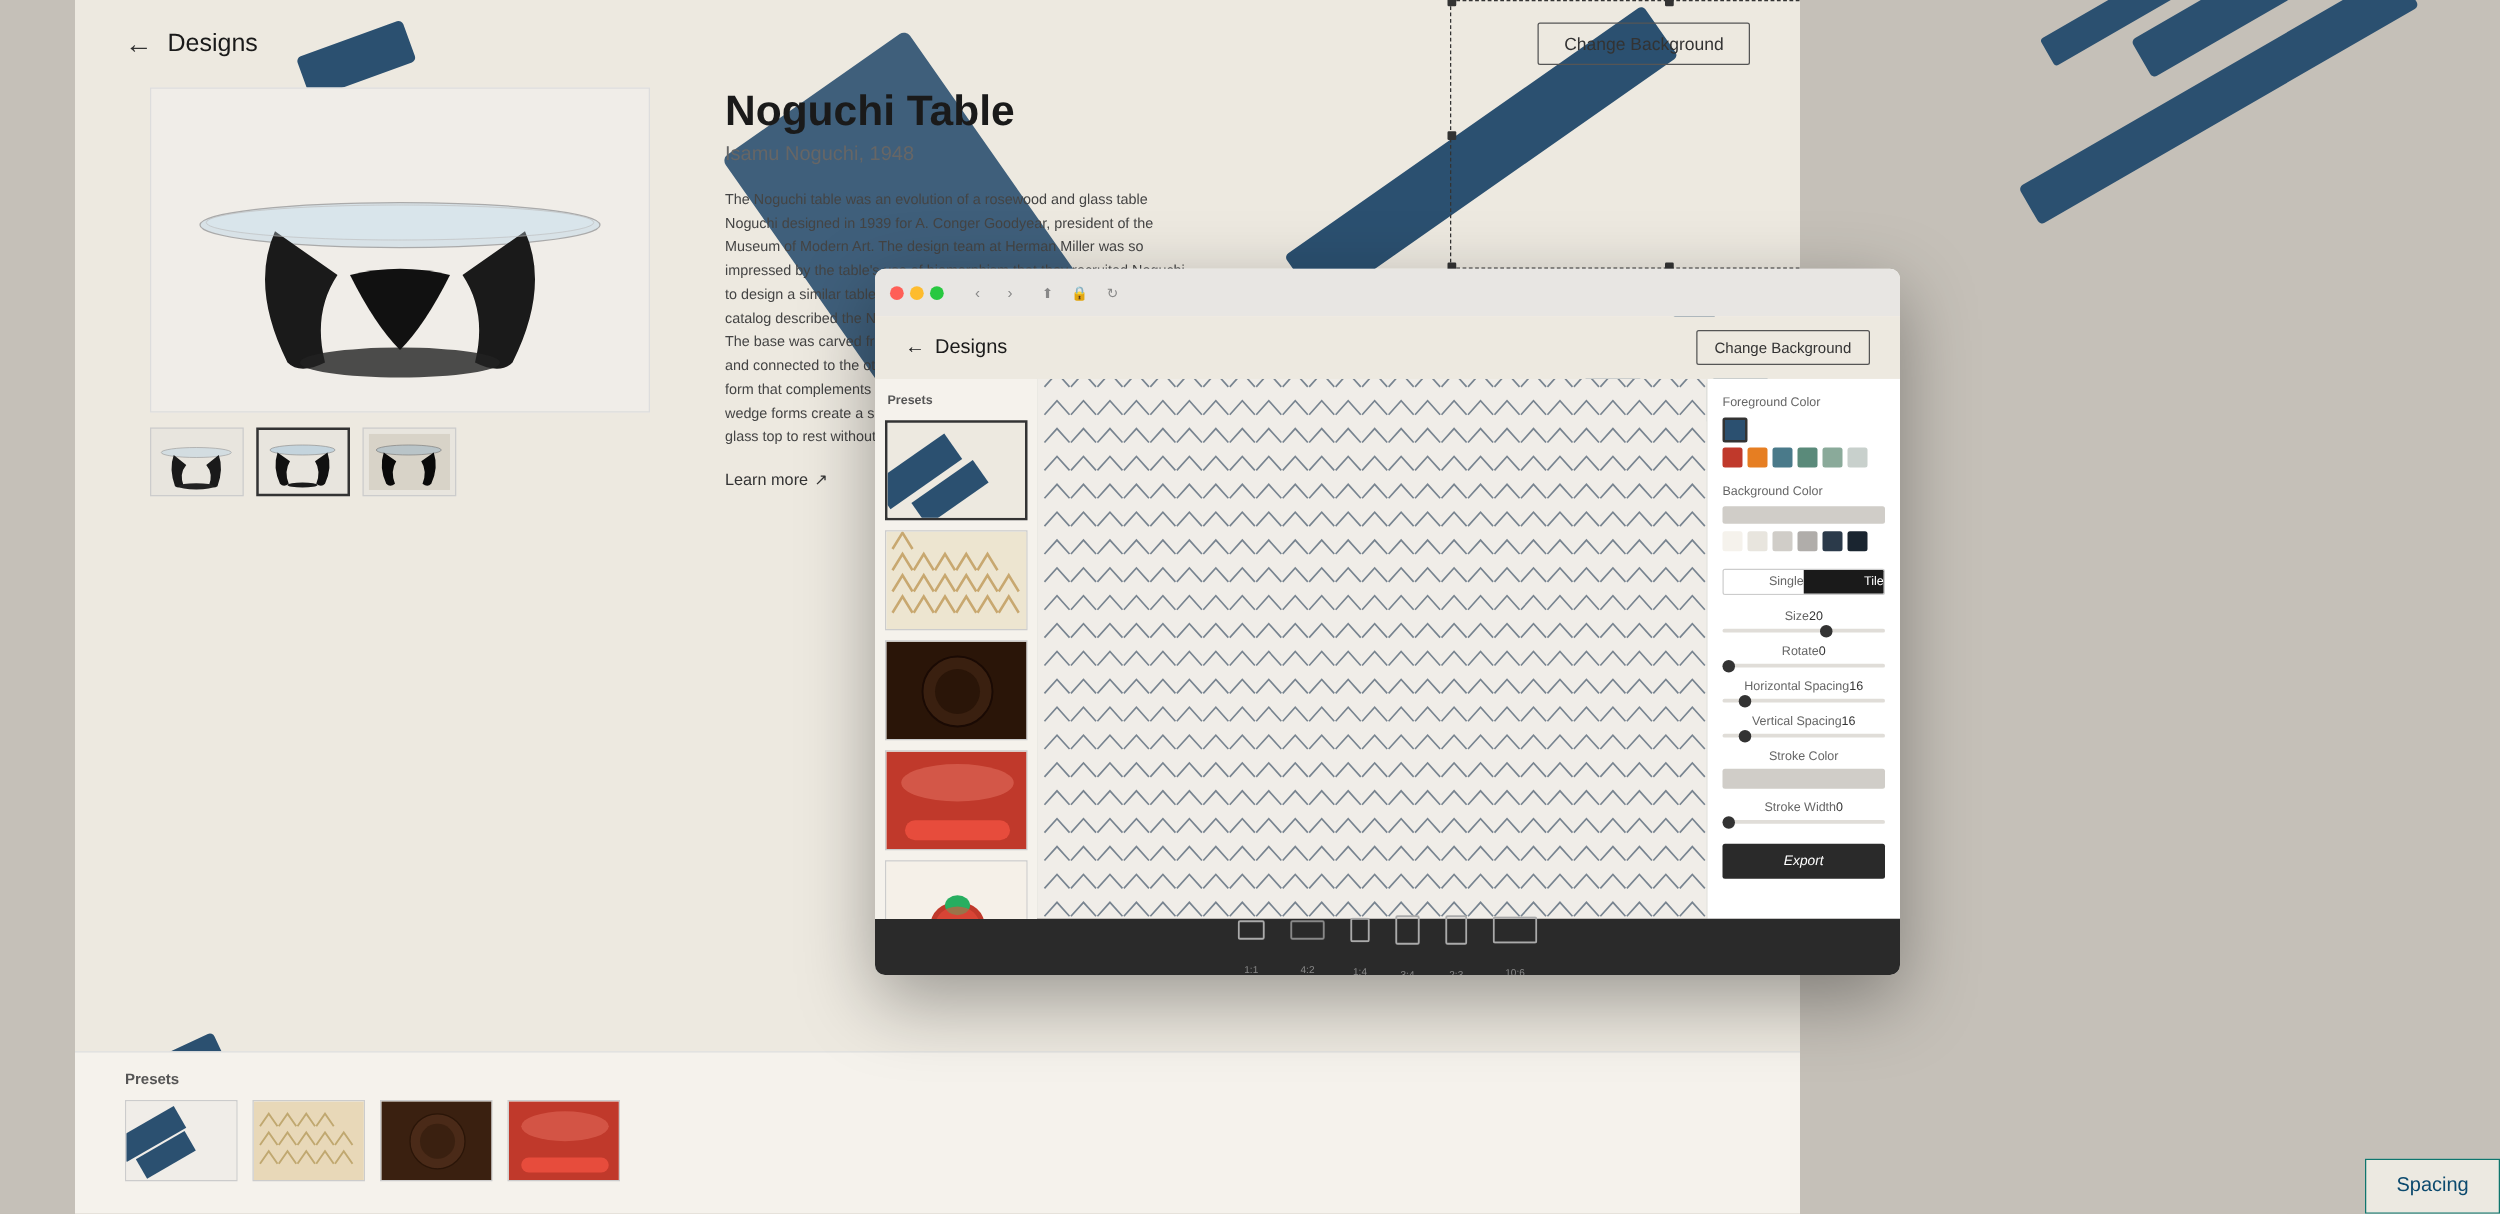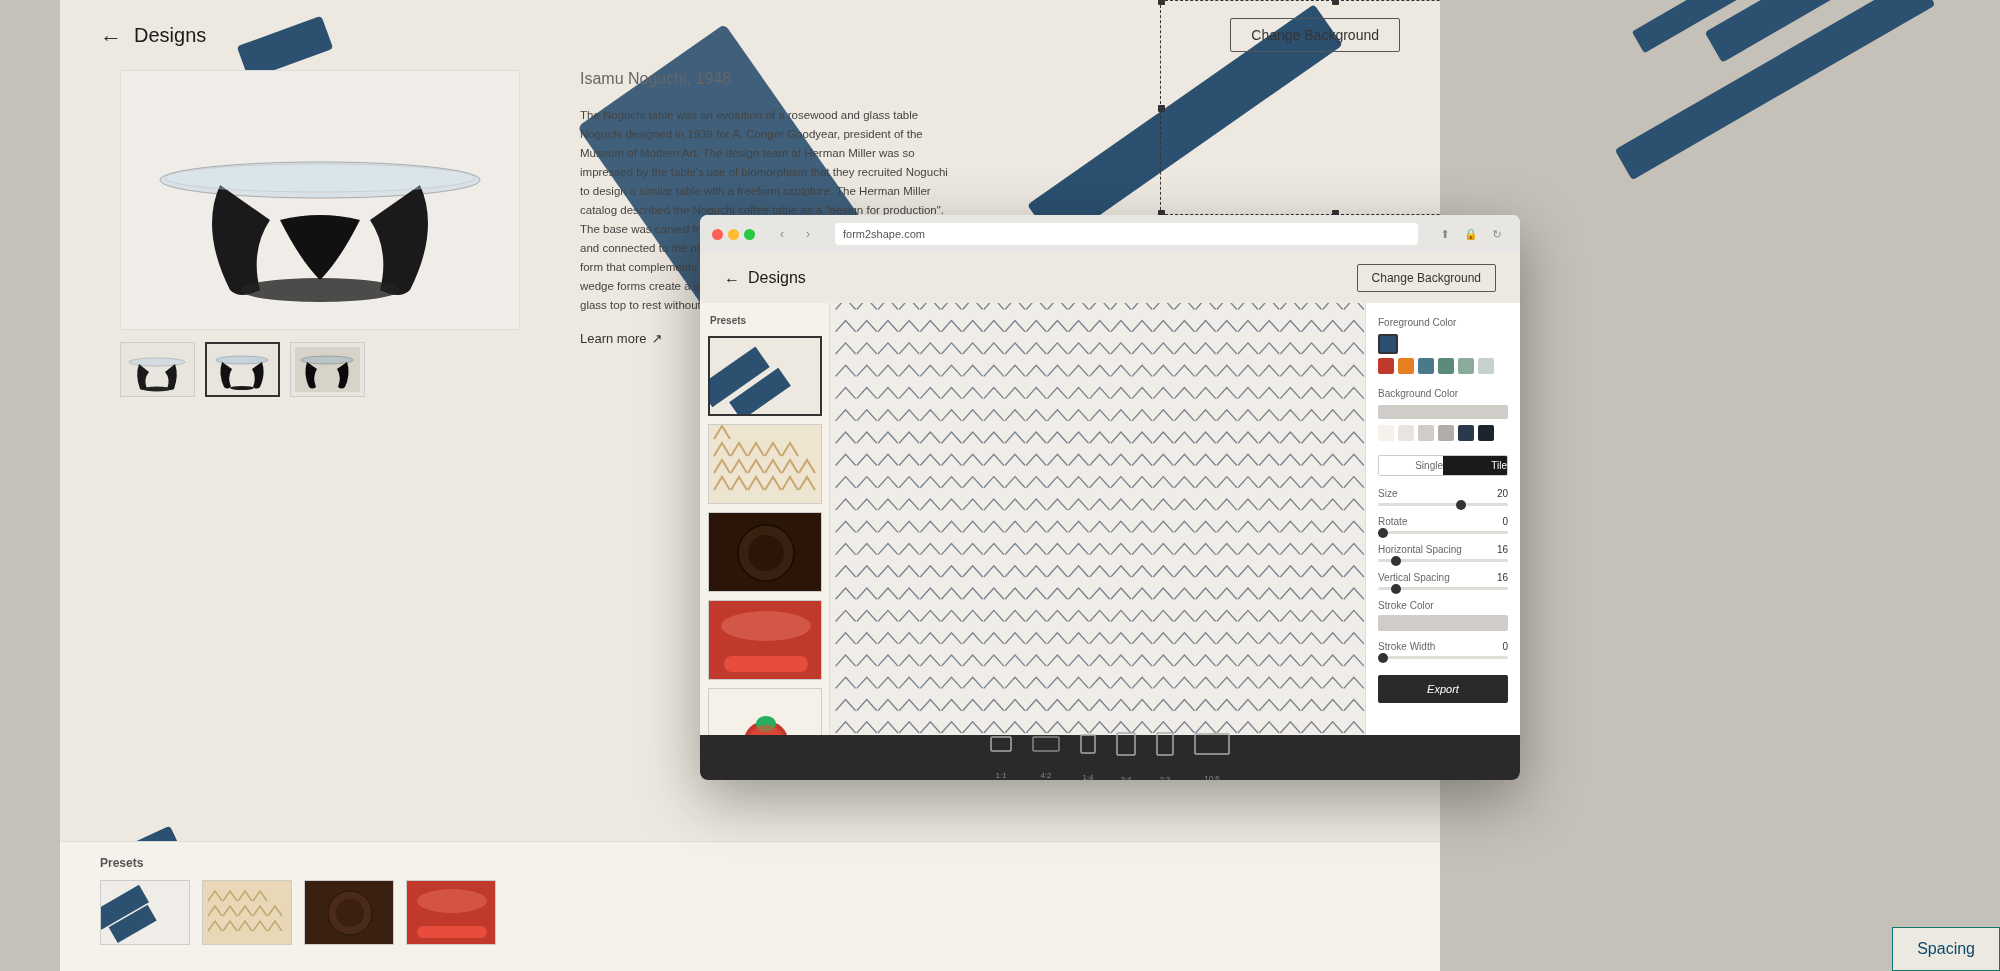--- a/index.html
+++ b/index.html
@@ -504,21 +504,21 @@
     }
 
     .tab-option.active {
       background: #1a1a1a;
       color: #fff;
     }
 
     .slider-row {
       display: flex;
       align-items: center;
-      justify-content: space-between;
+      justify-content: center;
       margin-bottom: 4px;
     }
 
     .slider-label {
       font-size: 10px;
       color: #666;
     }
 
     .slider-value {
       font-size: 10px;
@@ -713,20 +713,21 @@
             <rect width="65" height="45" fill="#d8d3c8"></rect>
             <ellipse cx="32" cy="13" rx="26" ry="4" fill="rgba(140,175,200,0.4)" stroke="#777" stroke-width="0.5"></ellipse>
             <path d="M 12 15 Q 8 27 14 40 Q 17 43 21 40 Q 17 30 22 22 Z" fill="#0a0a0a"></path>
             <path d="M 52 15 Q 56 27 50 40 Q 47 43 43 40 Q 47 30 42 22 Z" fill="#0a0a0a"></path>
           </svg>
         </div>
       </div>
     </div>
 
     <div class="text-section">
+      <h1 class="furniture-title">Noguchi Table</h1>
       <p class="furniture-subtitle">Isamu Noguchi, 1948</p>
       <p class="furniture-desc">The Noguchi table was an evolution of a rosewood and glass table Noguchi designed in 1939 for A. Conger Goodyear, president of the Museum of Modern Art. The design team at Herman Miller was so impressed by the table's use of biomorphism that they recruited Noguchi to design a similar table with a freeform sculpture. The Herman Miller catalog described the Noguchi coffee table as a "design for production". The base was carved from two identical parts; when one part "is reversed and connected to the other, a base appears which has a smoothly flowing form that complements the furniture of any period". The shape of the two wedge forms create a self-supporting and stable base, allowing the heavy glass top to rest without the use of connectors.</p>
       <div class="learn-more">
         <span>Learn more</span>
         <span>↗</span>
       </div>
     </div>
   </div>
 
   <div class="presets-strip">
@@ -799,23 +800,20 @@
 
   <div class="browser-chrome">
     <div class="browser-dots">
       <div class="browser-dot dot-red"></div>
       <div class="browser-dot dot-yellow"></div>
       <div class="browser-dot dot-green"></div>
     </div>
     <div class="browser-nav-btns">
       <div class="browser-nav-btn">‹</div>
       <div class="browser-nav-btn">›</div>
-    </div>
-    <div class="browser-url-bar">
-      <span>form2shape.com</span>
     </div>
     <div class="browser-actions">
       <div class="browser-action-btn">⬆</div>
       <div class="browser-action-btn">🔒</div>
       <div class="browser-action-btn">↻</div>
     </div>
   </div>
 
   <div class="browser-content">
 

